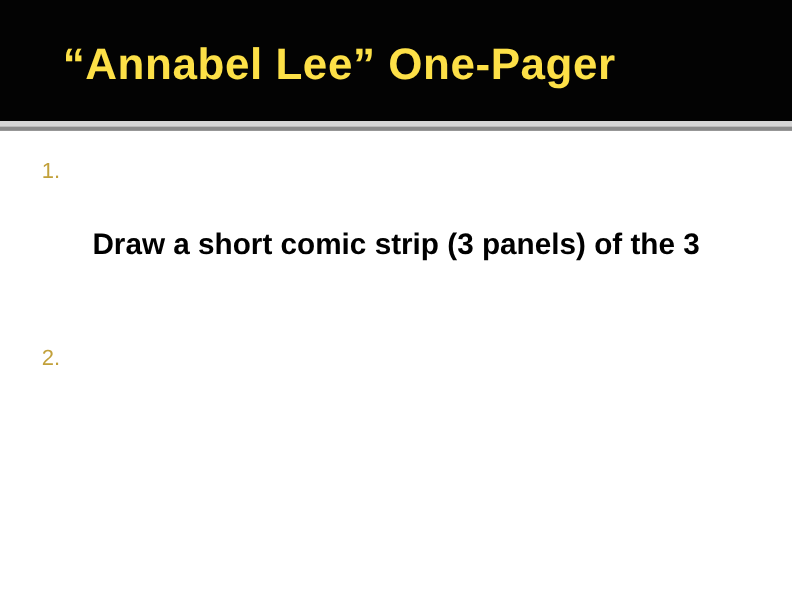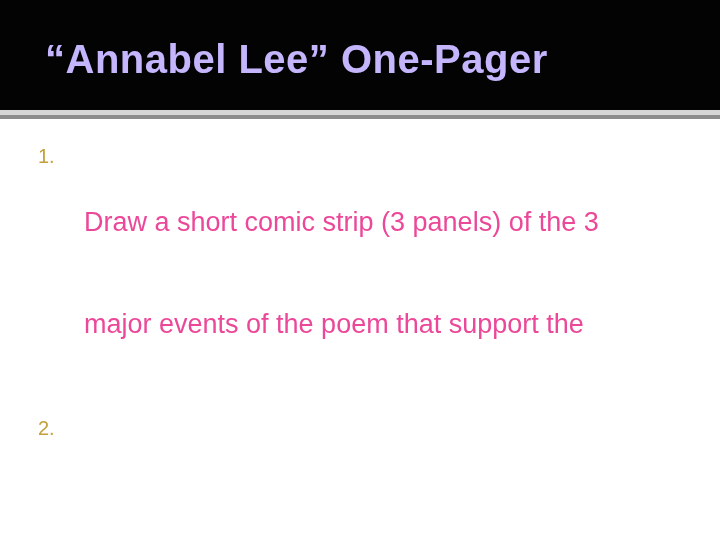--- a/index.html
+++ b/index.html
@@ -21,25 +21,25 @@
     top: 0; left: 0;
     width: 720px;
     height: 110px;
     background: #030303;
     display: flex;
     align-items: center;
     box-sizing: border-box;
     padding: 8px 0 0 45px;
   }
   .title {
-    margin: 0;
+    margin: 12px;
     font-size: 40px;
     font-weight: bold;
     letter-spacing: 0.5px;
-    color: #c4b5fd;
+    color: #fde047;
     white-space: pre;
   }
   .sep-light {
     position: absolute;
     top: 110px; left: 0;
     width: 720px;
     height: 5px;
     background: #d6d6d6;
   }
   .sep-dark {
@@ -67,42 +67,42 @@
     width: 46px;
     box-sizing: border-box;
     font-size: 20px;
     line-height: 34px;
     padding-top: 2px;
     color: #c2a13b;
   }
   .txt {
     font-size: 27px;
     line-height: 34px;
-    color: #ec4899;
+    color: #000000;
     white-space: pre;
+    font-weight: bold;
   }
 </style>
 </head>
 <body>
 
 <div class="slide">
 
   <div class="header">
     <h1 class="title">“Annabel Lee” One-Pager</h1>
   </div>
   <div class="sep-light"></div>
   <div class="sep-dark"></div>
 
   <div class="body">
 
     <div class="item">
       <span class="num">1.</span>
       <div class="txt">
         <div>Draw a short comic strip (3 panels) of the 3</div>
-        <div>major events of the poem that support the</div>
       </div>
     </div>
 
     <div class="item">
       <span class="num">2.</span>
       <div class="txt">
         
       </div>
     </div>
 

